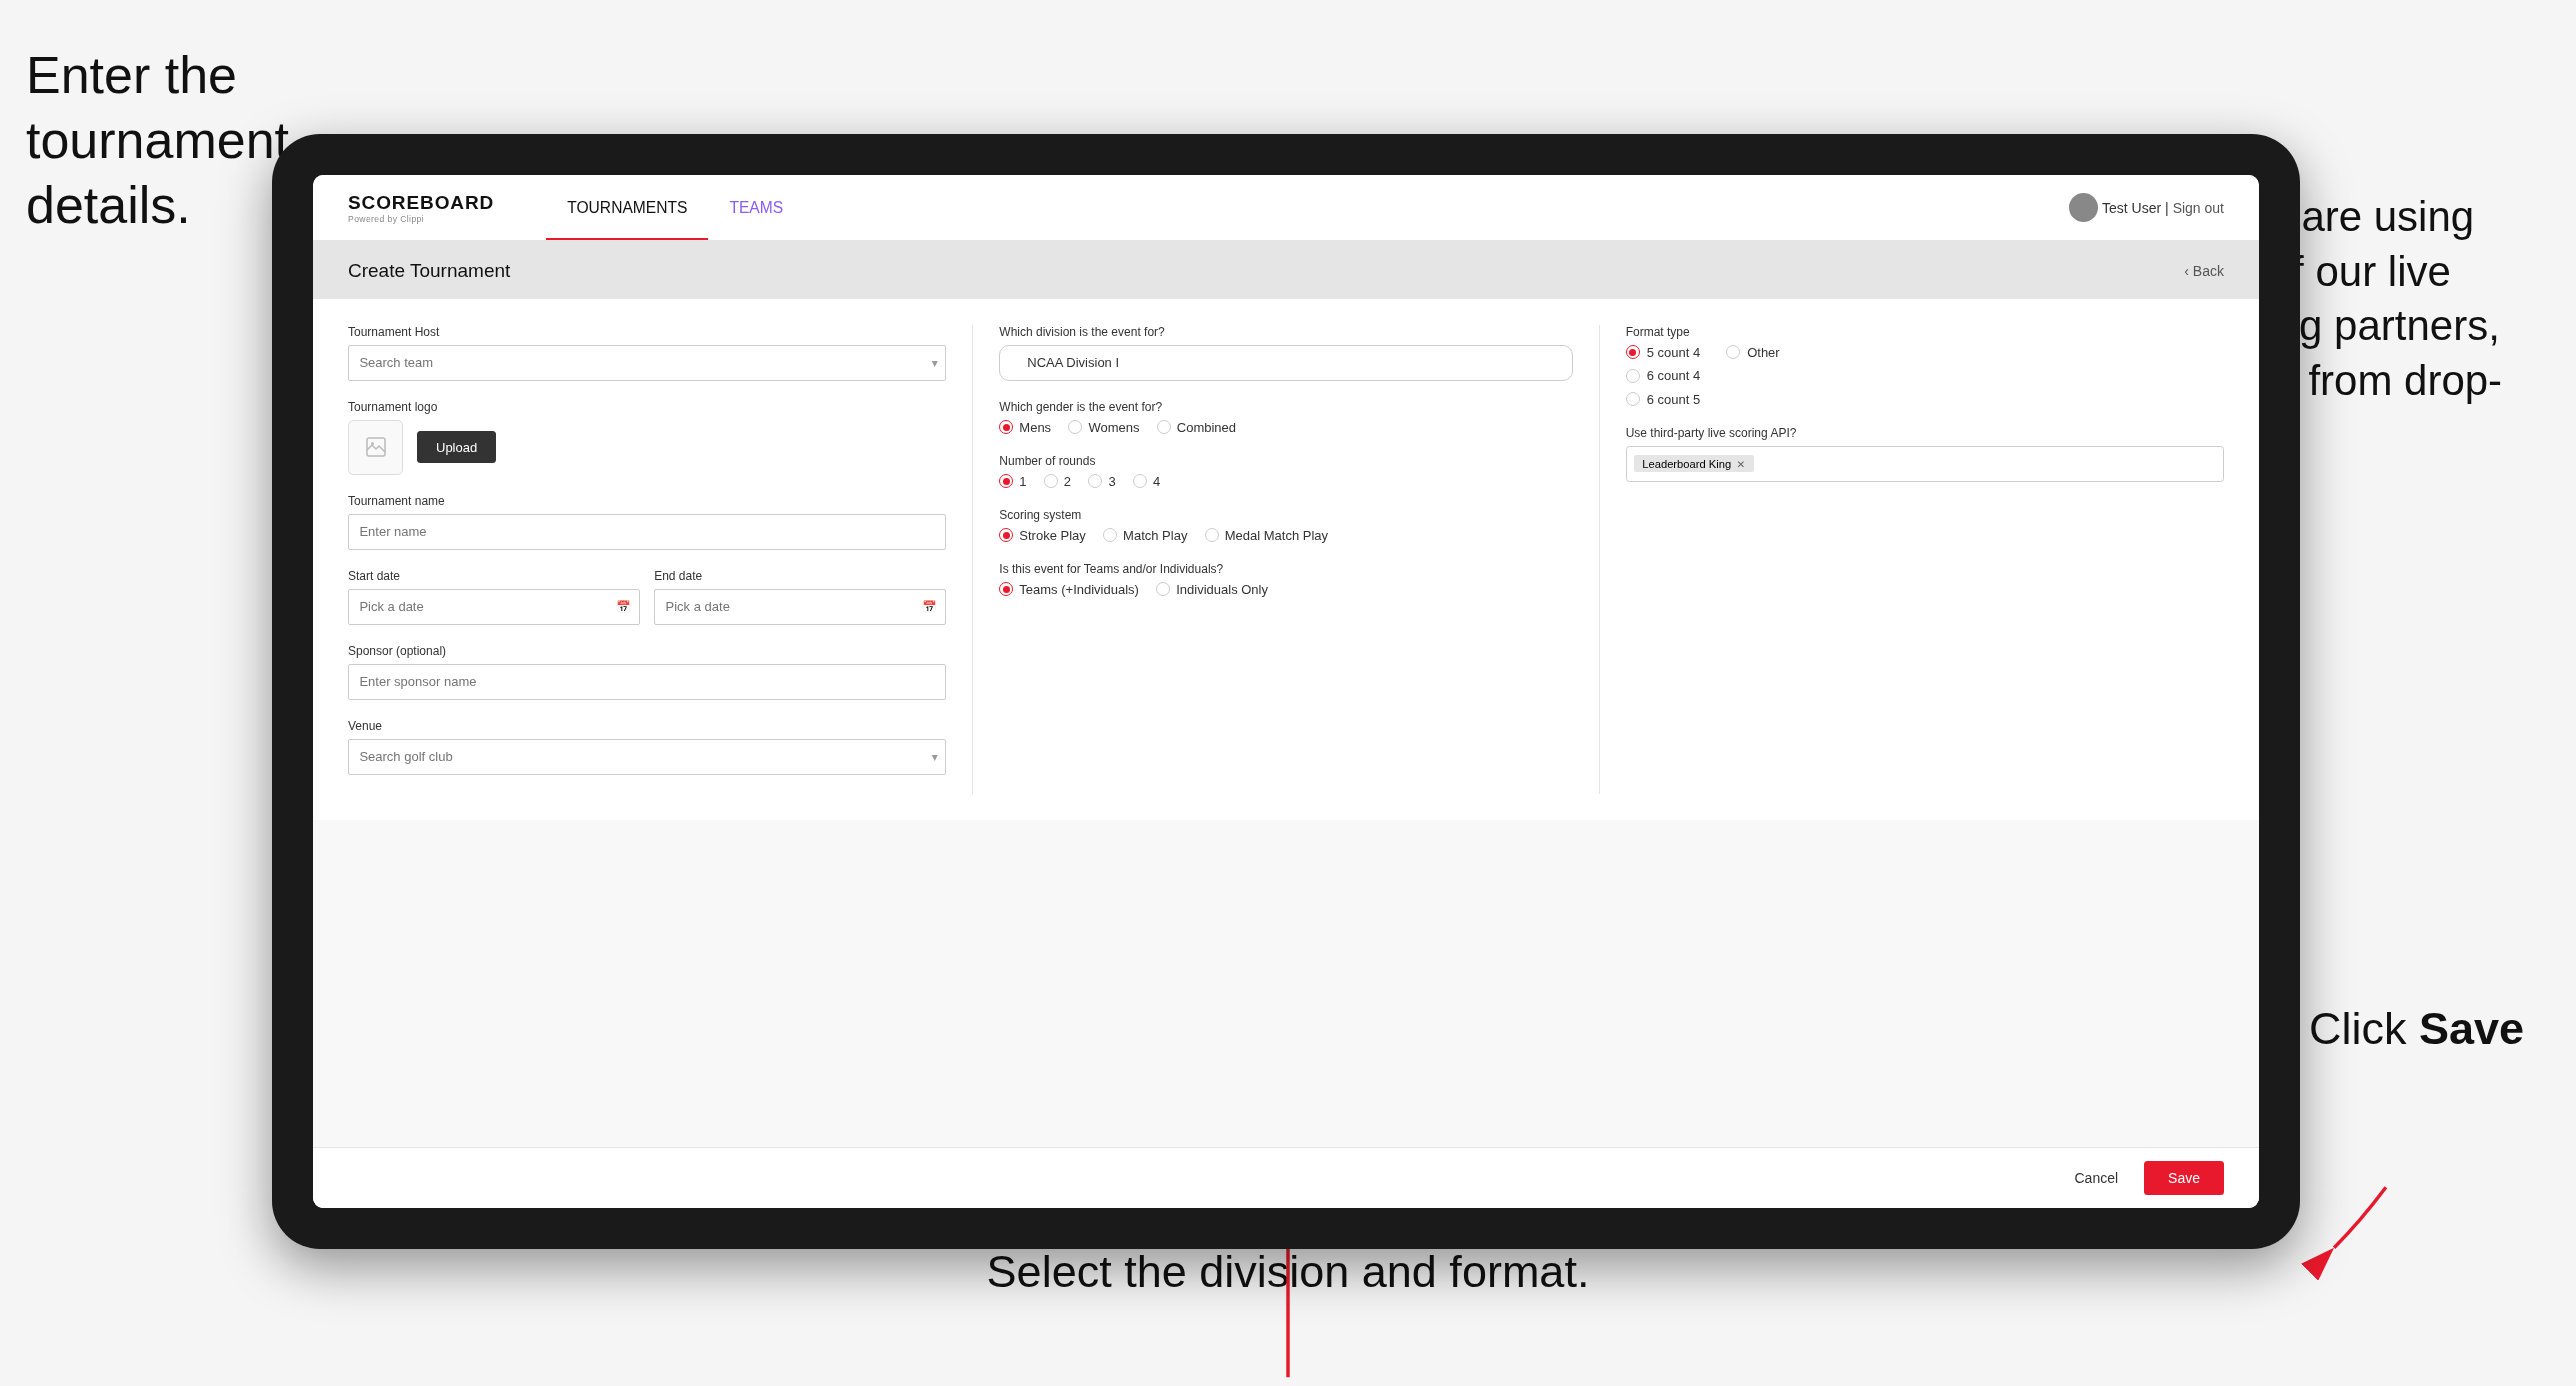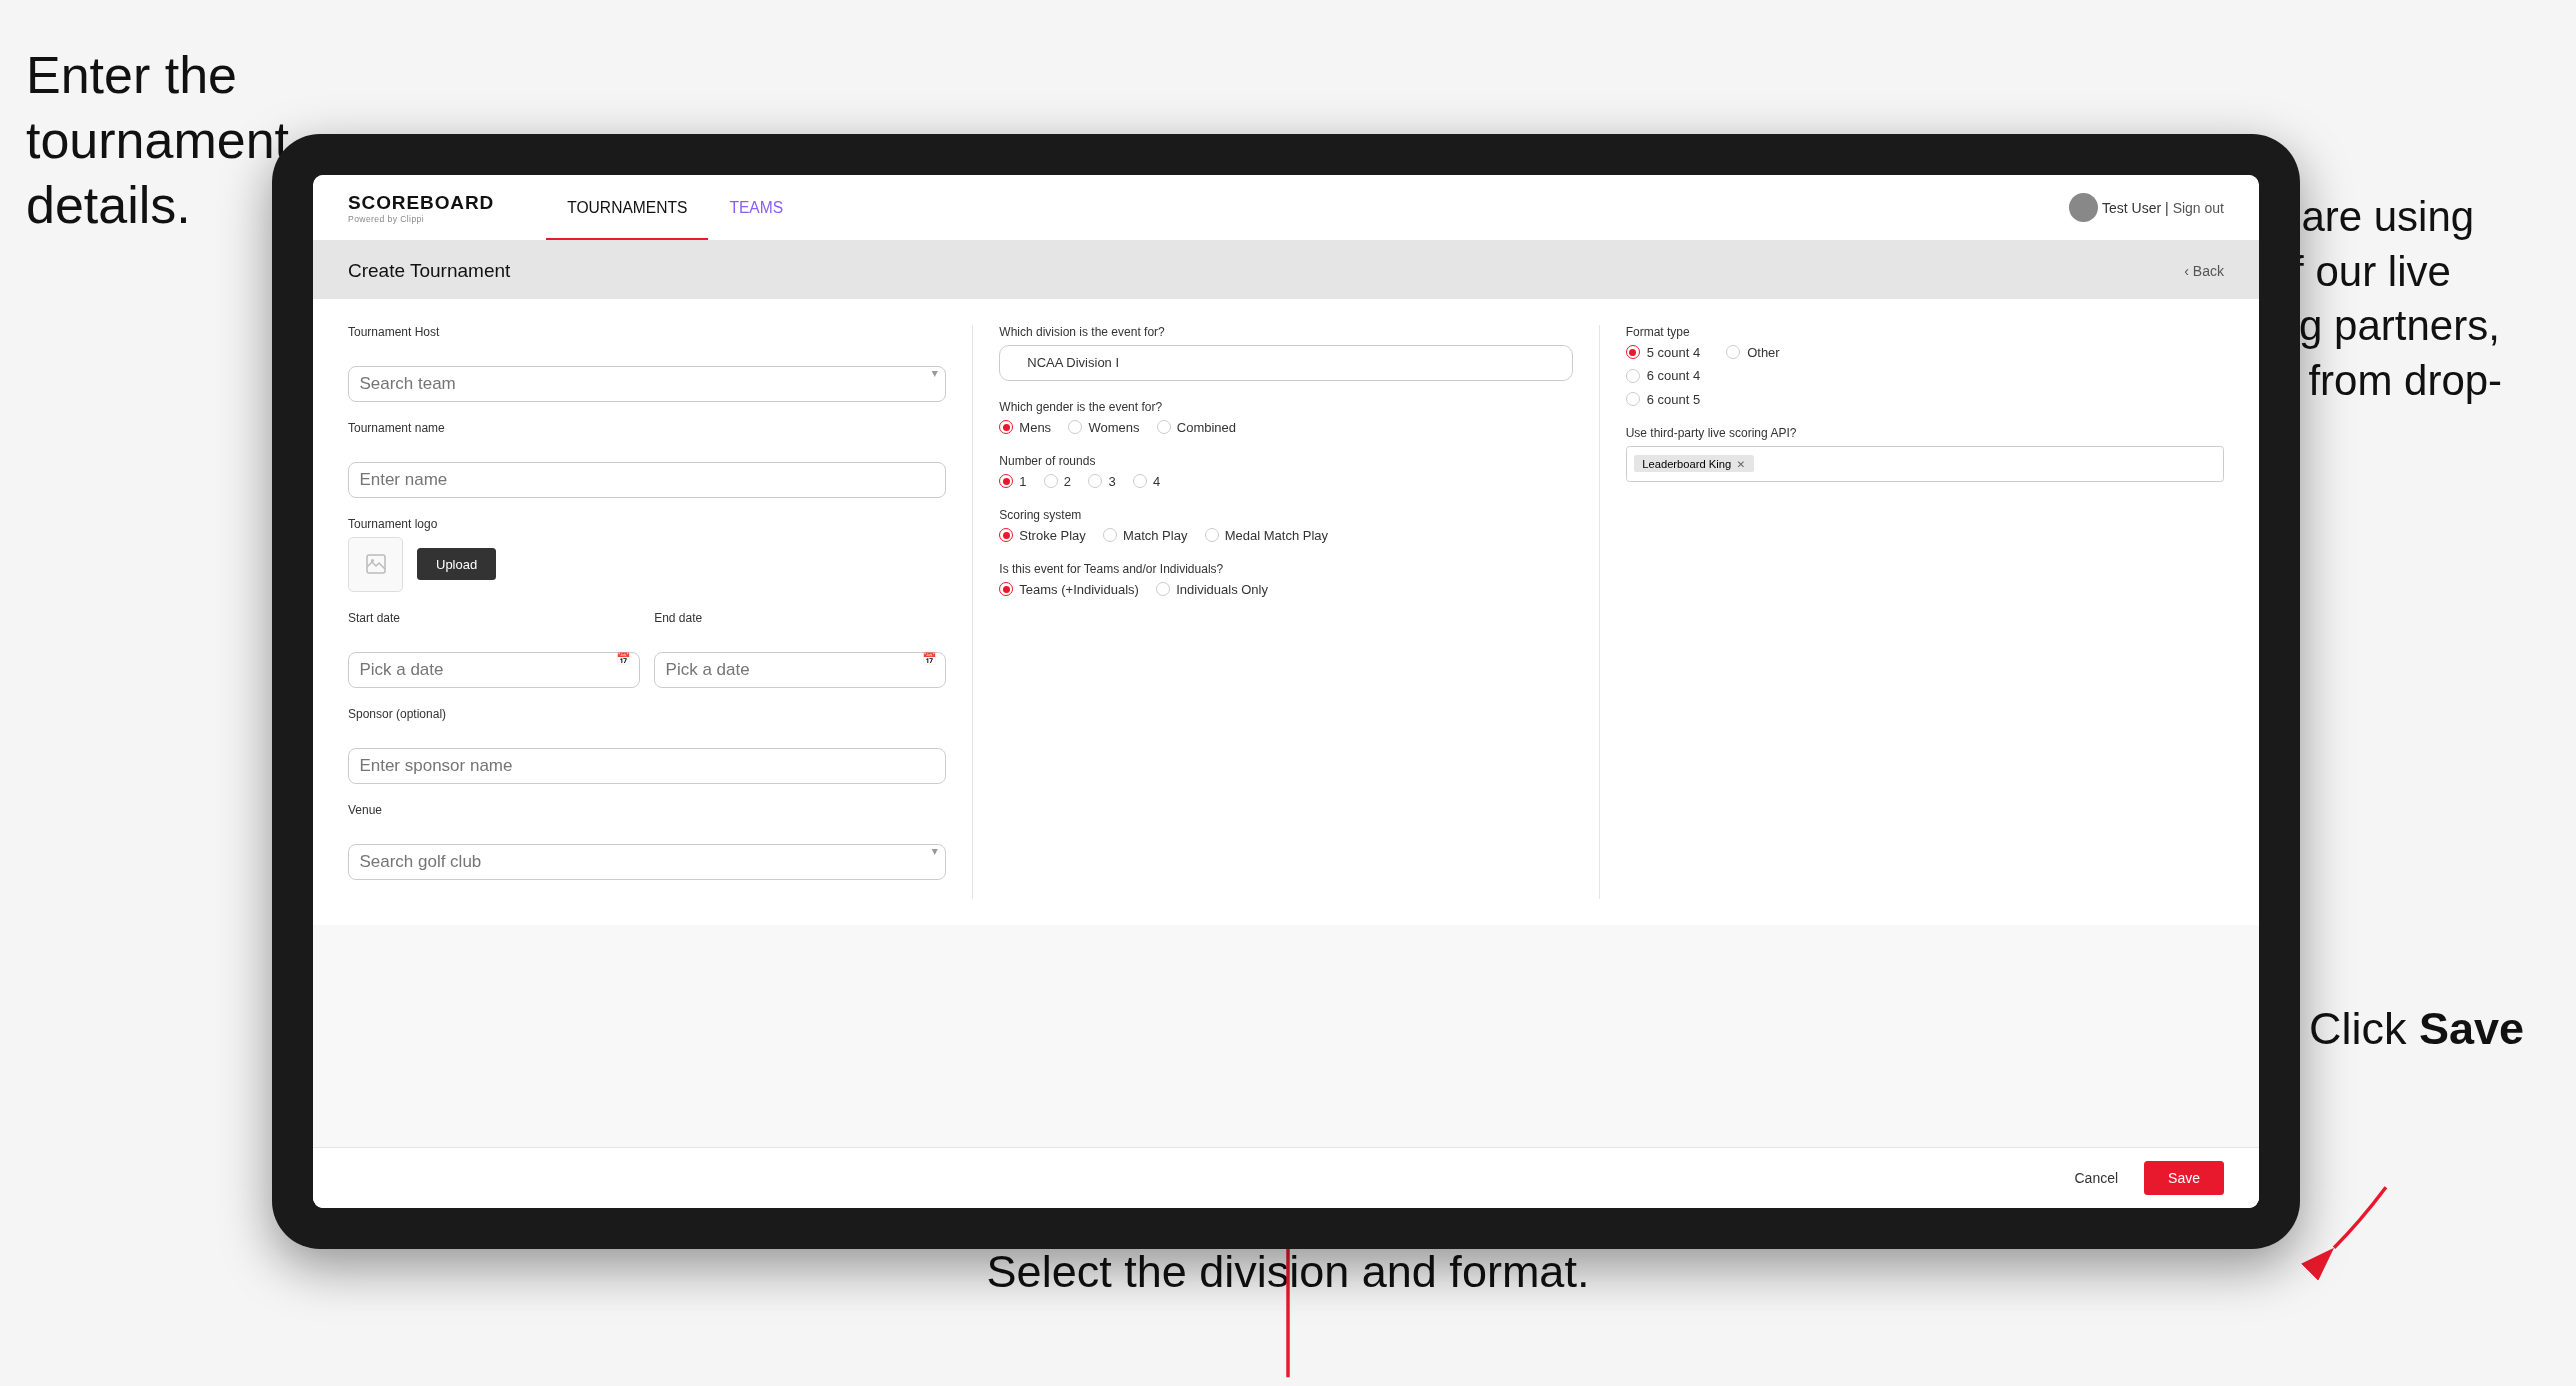--- a/index.html
+++ b/index.html
@@ -204,27 +204,26 @@
       font-size: 12px;
       color: #333;
       margin-bottom: 6px;
       display: block;
       font-weight: 400;
     }
     .form-input {
       width: 100%;
       height: 36px;
       border: 0.9px solid #ccc;
-      border-radius: 8px;
+      border-radius: 2px;
       padding: 0 10.4px;
-      font-size: 17px;
+      font-size: 13px;
       color: #999;
       background: #fff;
       appearance: none;
-      margin-top: 21px;
     }
     .form-input.with-icon {
       padding-right: 31px;
     }
     .input-wrapper {
       position: relative;
     }
     .input-icon {
       position: absolute;
       right: 8.6px;
@@ -491,36 +490,36 @@
 
               <div class="form-group">
                 <label class="form-label">Tournament Host</label>
                 <div class="input-wrapper">
                   <input class="form-input with-icon" type="text" placeholder="Search team" style="">
                   <span class="input-icon">▾</span>
                 </div>
               </div>
 
               <div class="form-group">
-                <label class="form-label">Tournament name</label>
-                <input class="form-input" type="text" placeholder="Enter name" style="">
-              </div>
-
-              <div class="form-group">
                 <label class="form-label">Tournament logo</label>
                 <div class="logo-upload-area">
                   <div class="logo-placeholder">
                     <svg width="24" height="24" viewBox="0 0 24 24" fill="none">
                       <rect x="3" y="3" width="18" height="18" rx="2" stroke="#bbb" stroke-width="1.5" fill="none"></rect>
                       <circle cx="8.5" cy="8.5" r="1.5" fill="#bbb"></circle>
                       <path d="M3 15l5-5 4 4 3-3 6 6" stroke="#bbb" stroke-width="1.5" fill="none"></path>
                     </svg>
                   </div>
                   <button class="upload-btn">Upload</button>
                 </div>
+              </div>
+
+              <div class="form-group">
+                <label class="form-label">Tournament name</label>
+                <input class="form-input" type="text" placeholder="Enter name" style="">
               </div>
 
               <div class="form-group">
                 <div class="date-row">
                   <div>
                     <label class="form-label">Start date</label>
                     <div class="input-wrapper">
                       <input class="form-input with-icon" type="text" placeholder="Pick a date" style="">
                       <span class="input-icon">📅</span>
                     </div>

